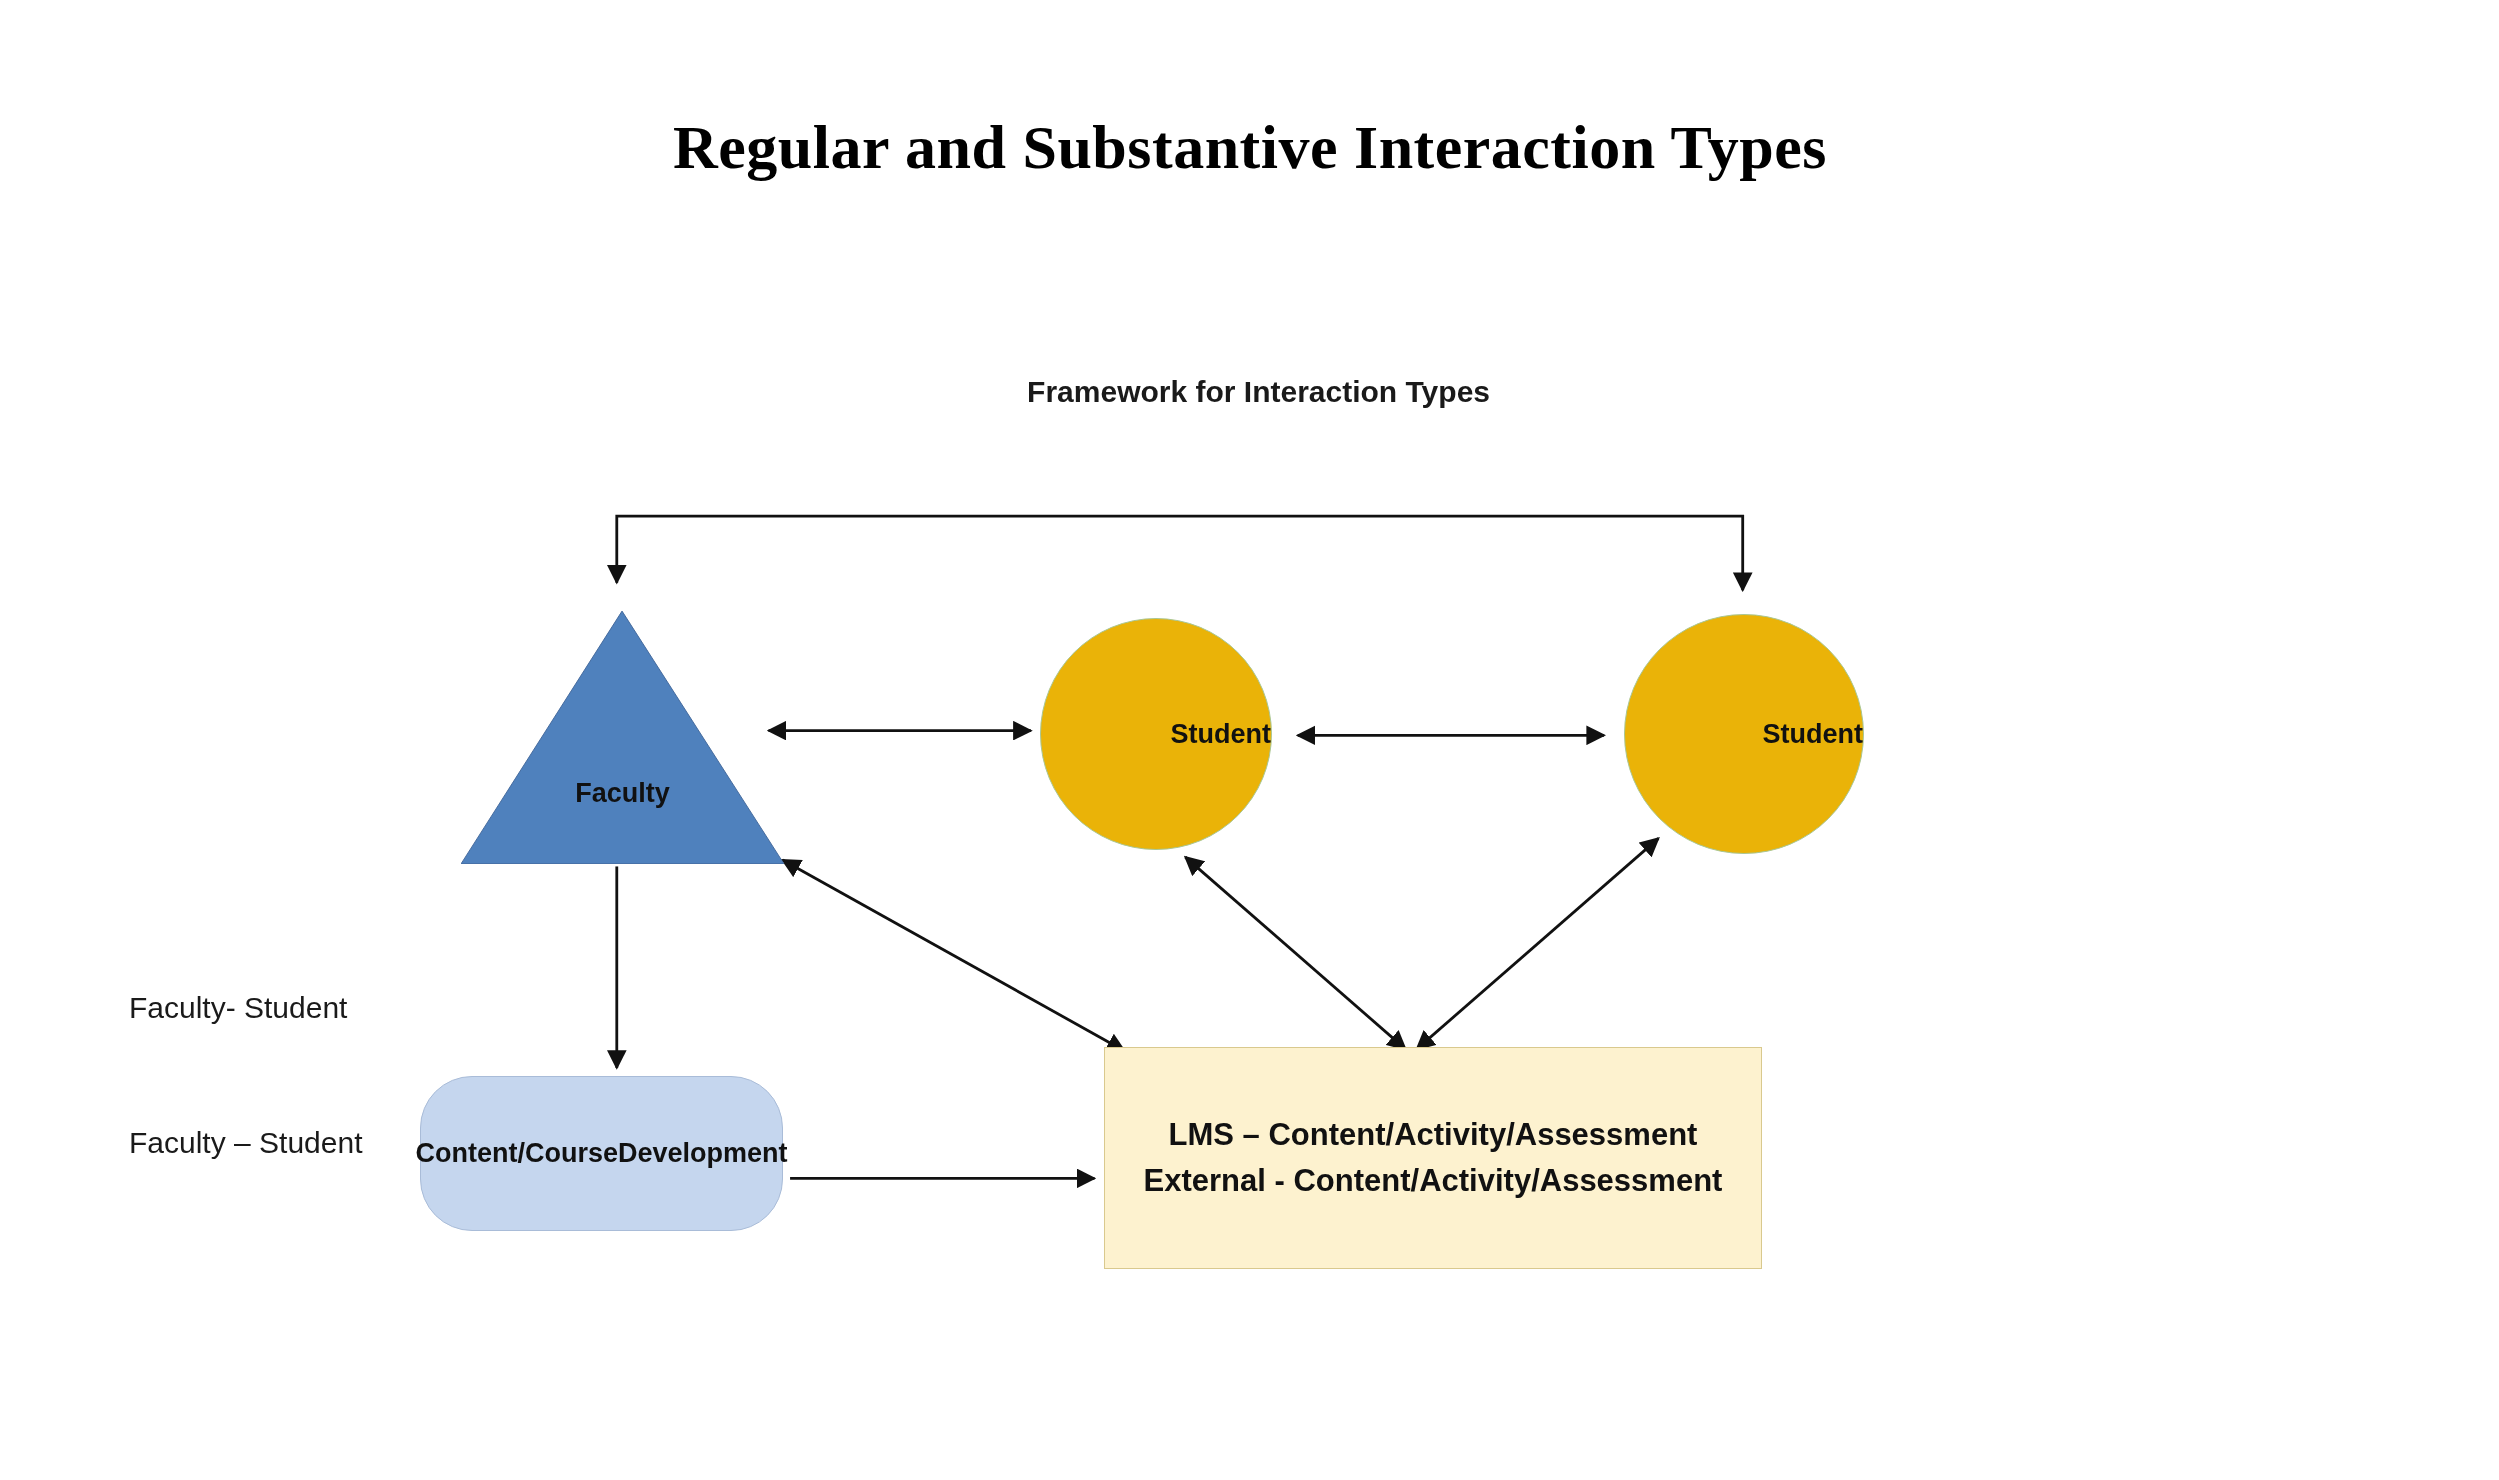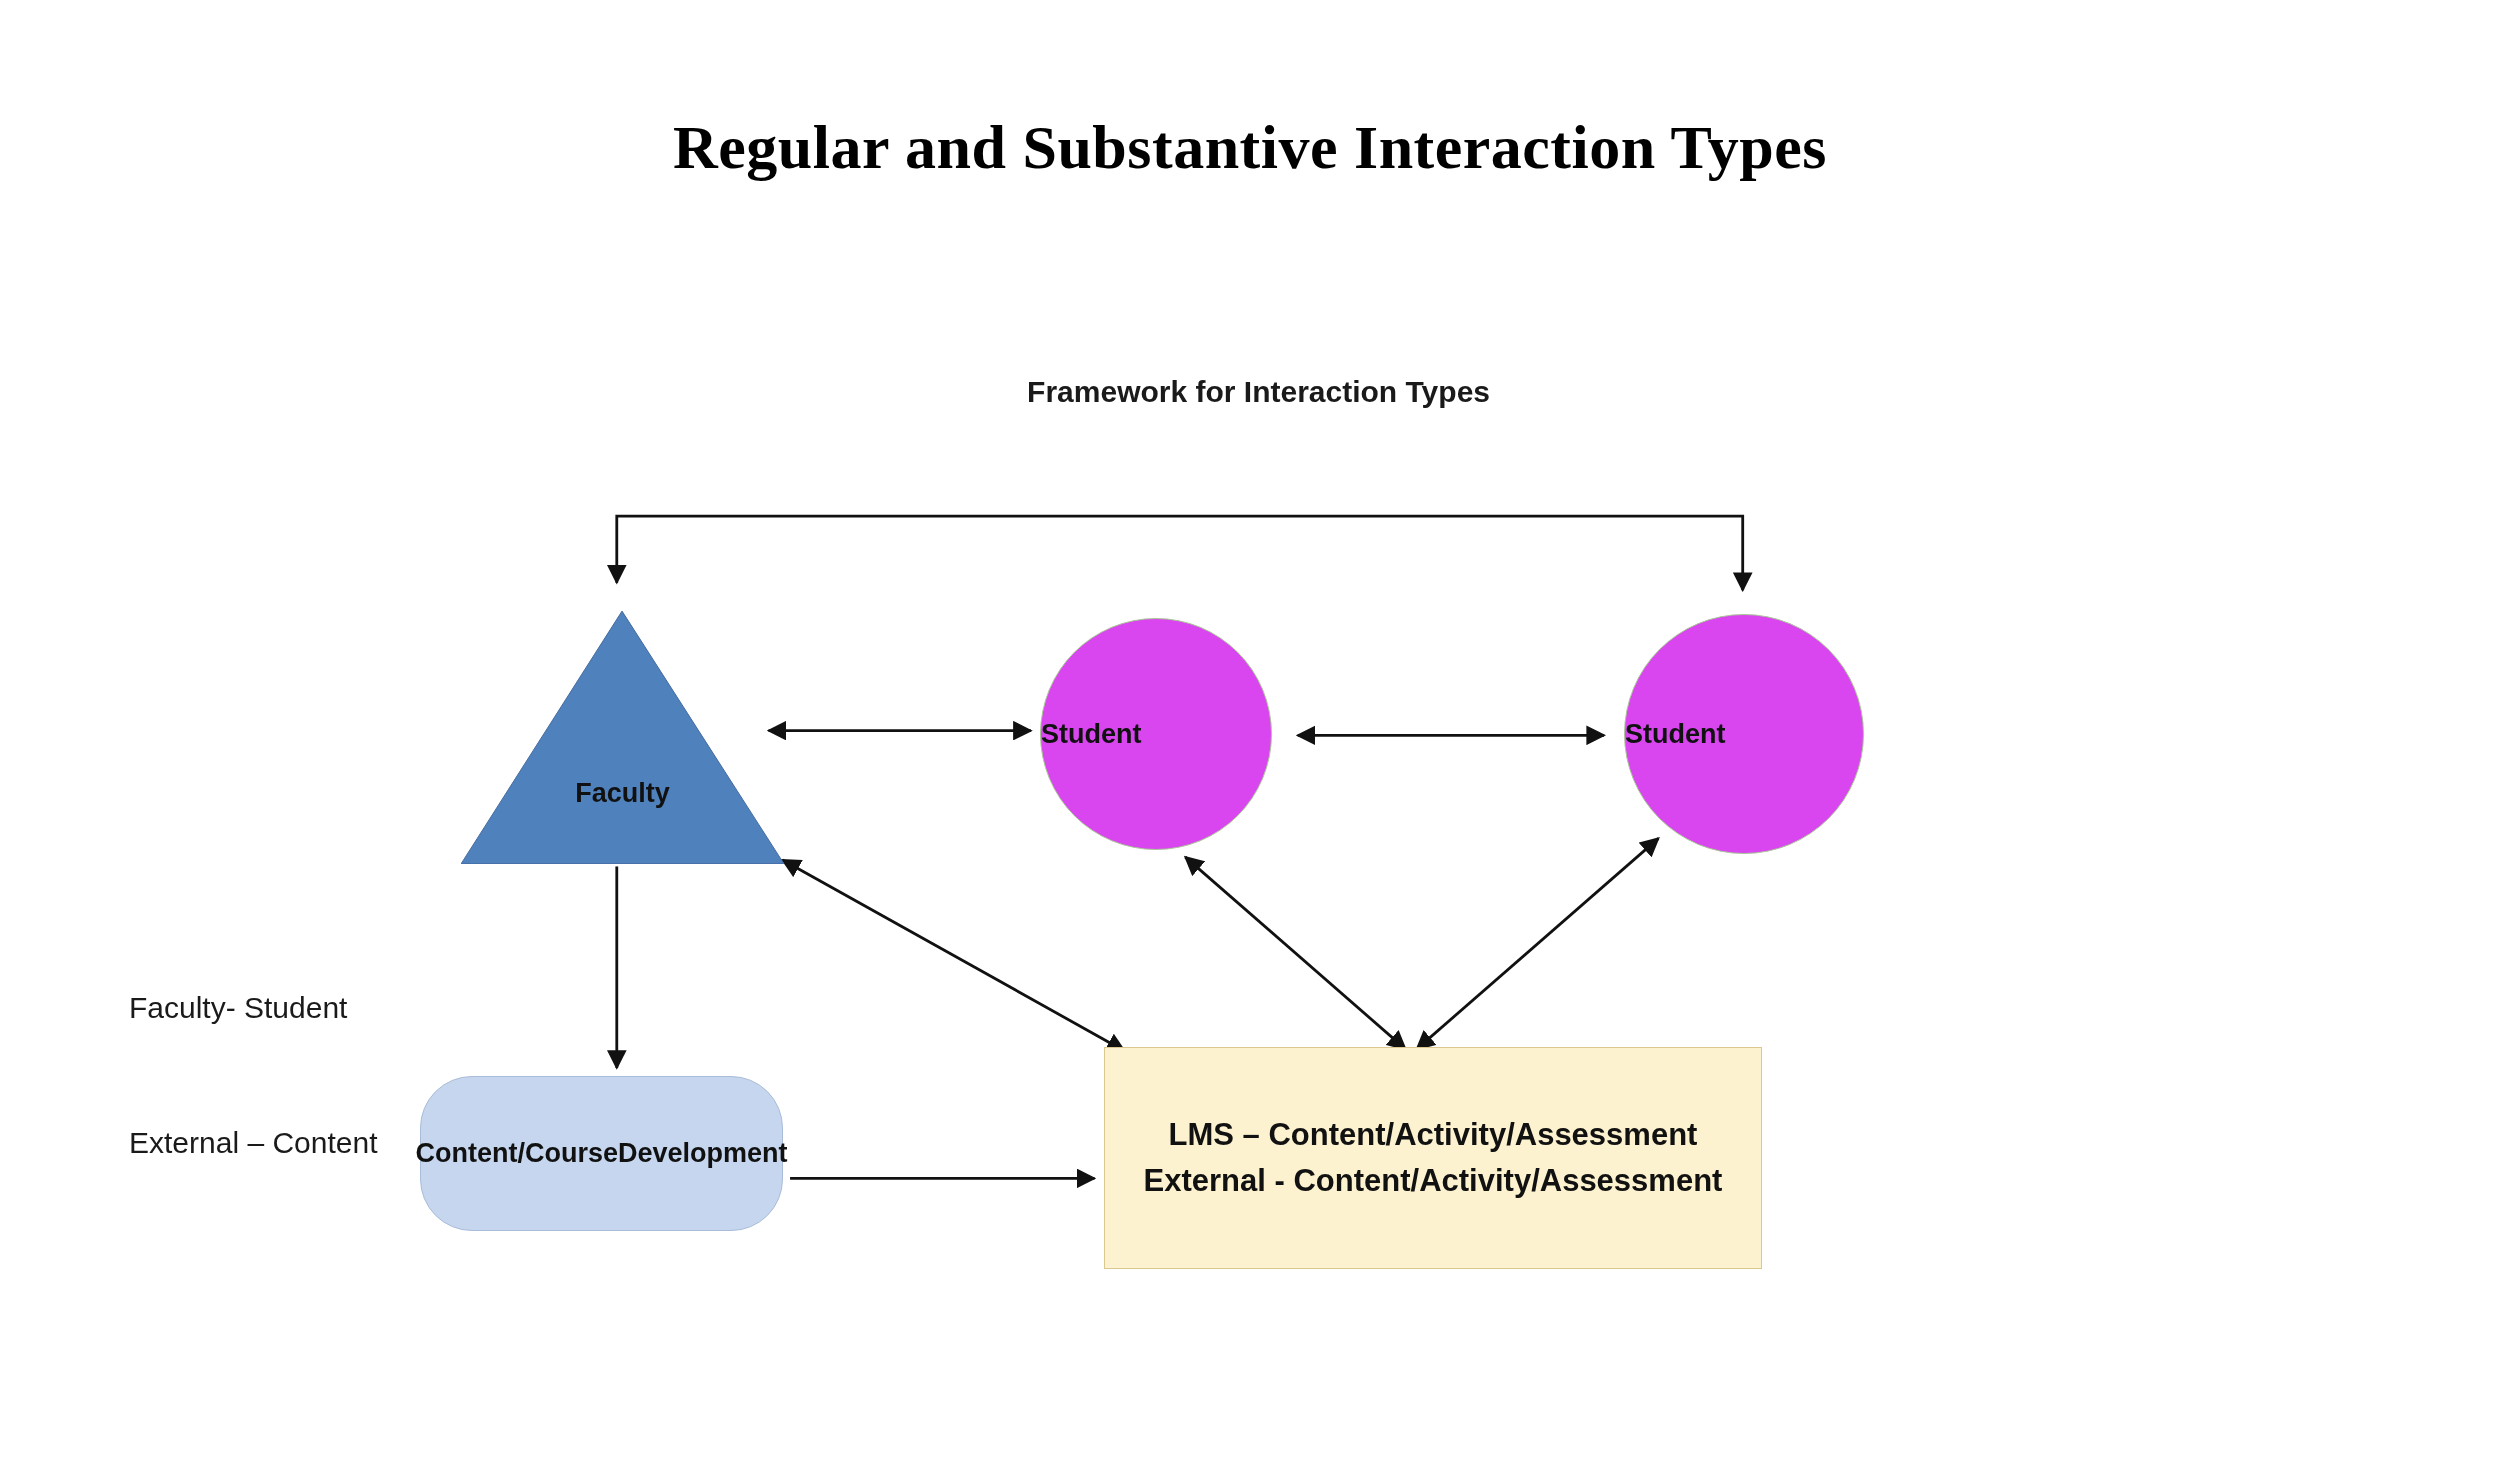--- a/index.html
+++ b/index.html
@@ -63,25 +63,25 @@
     width: 323px;
     text-align: center;
     font-size: 27px;
     font-weight: bold;
     color: #111111;
   }
   
   .student-circle {
     position: absolute;
     border-radius: 50%;
-    background: #d946ef;
+    background: #eab308;
     border: 0.9px solid #a9c795;
     display: flex;
     align-items: center;
-    justify-content: flex-start;
+    justify-content: flex-end;
   }
   .student-circle span {
     font-size: 27px;
     font-weight: bold;
     color: #111111;
   }
   #student-1 {
     left: 1040px;
     top: 618px;
     width: 230px;
@@ -209,18 +209,18 @@
       <span>Development</span>
     </div>
 
     <div class="lms-box">
       <span>LMS – Content/Activity/Assessment</span>
       <span>External - Content/Activity/Assessment</span>
     </div>
 
     <div class="note" id="note-left">
       <div>Faculty- Student</div>
-      <div>External – Content</div>
+      <div>Faculty – Student</div>
     </div>
 
   </div>
 </div>
 
 
 </body></html>

